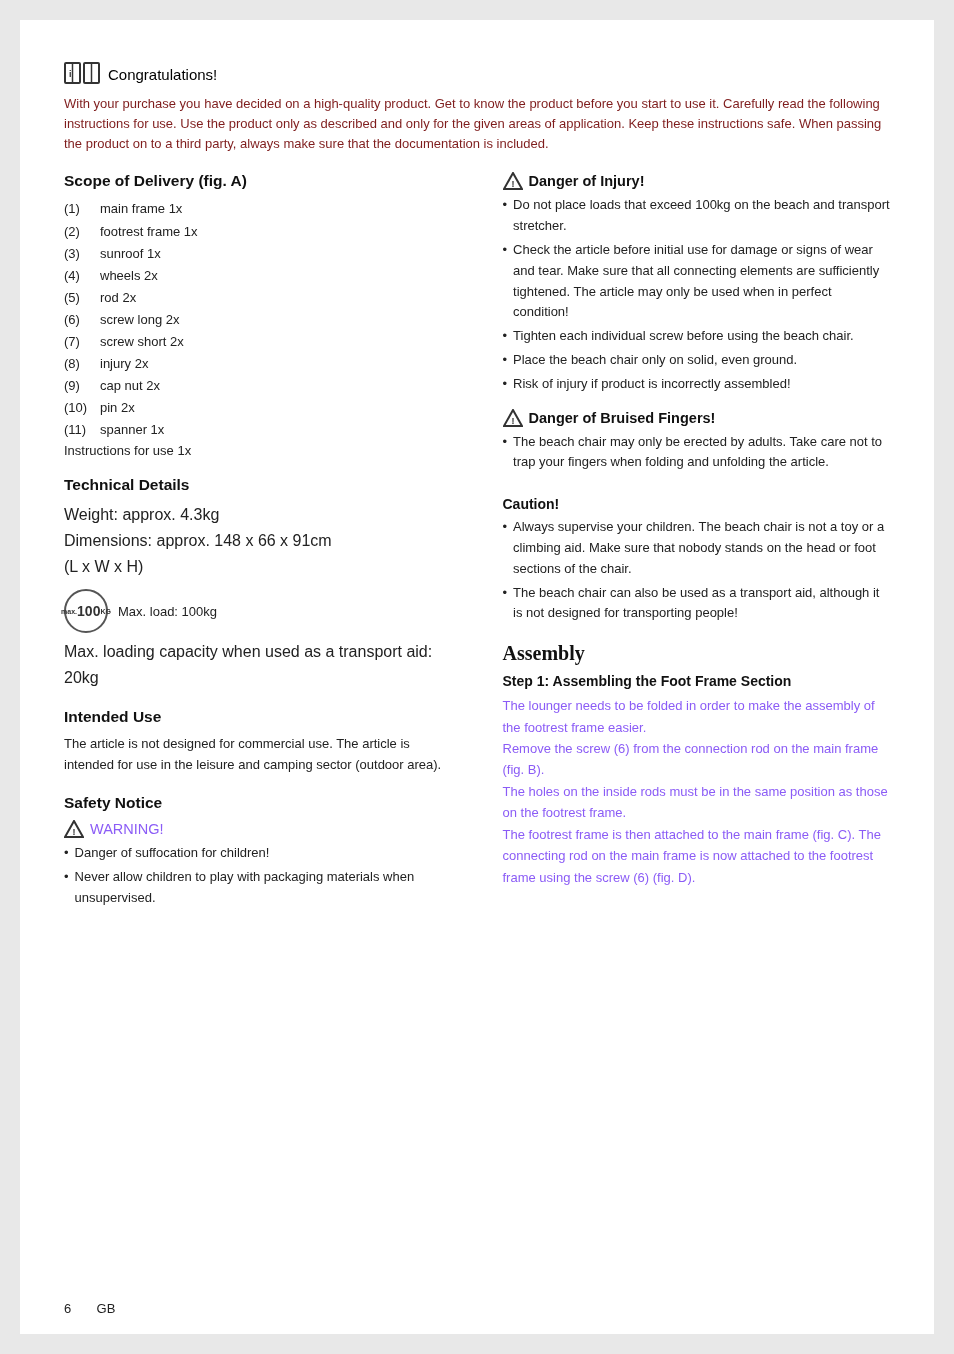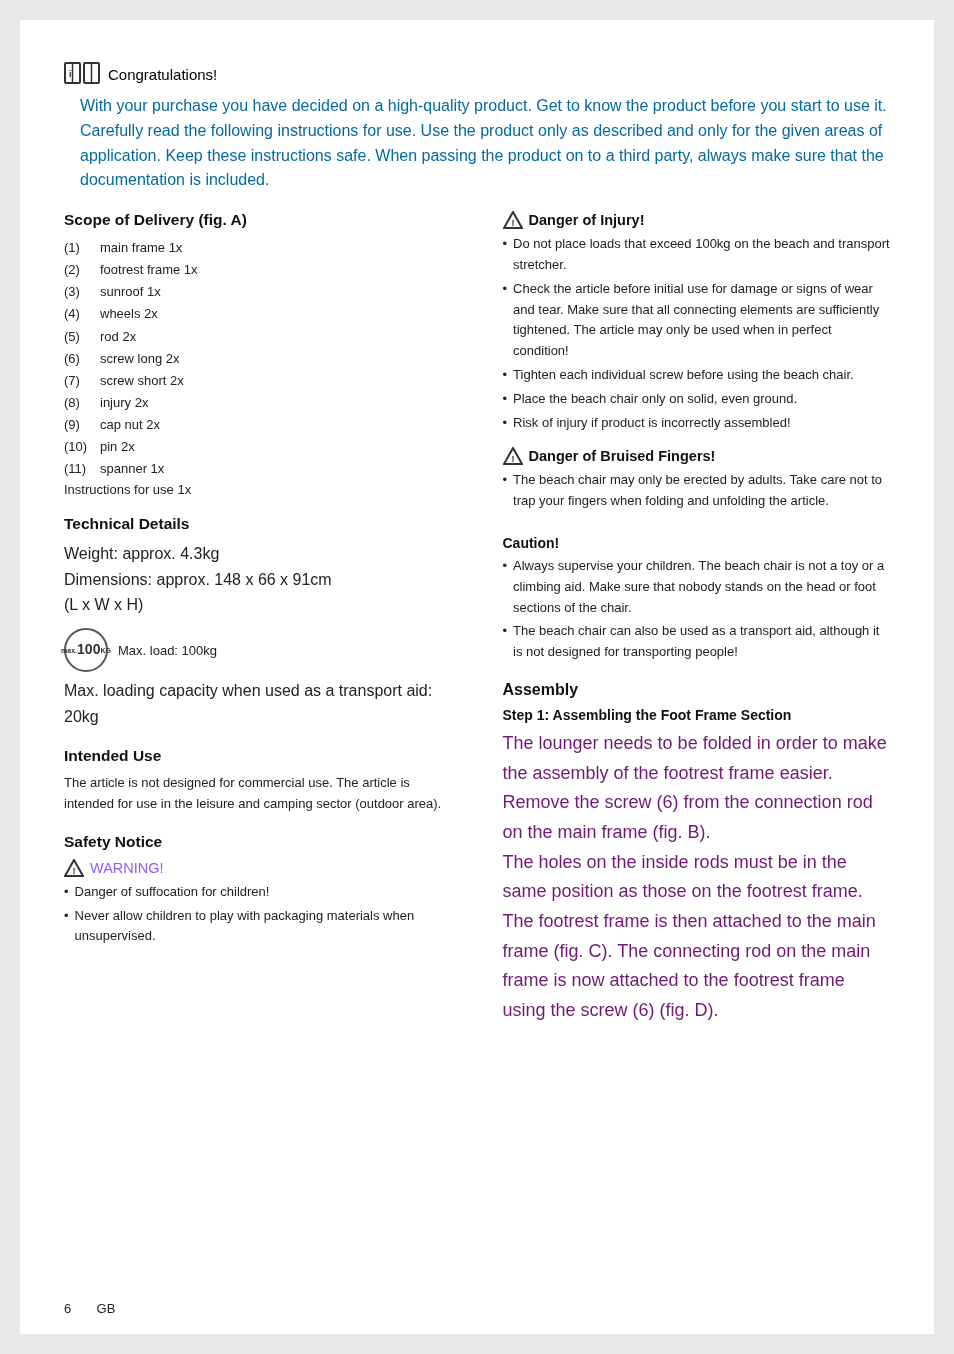--- a/index.html
+++ b/index.html
@@ -48,25 +48,24 @@
       width: 36px;
       height: 28px;
       margin-right: 8px;
       flex-shrink: 0;
     }
     .intro-title {
       font-size: 15px;
       font-weight: normal;
     }
     .intro-text {
-      font-size: 16px;
+      font-size: 13px;
       line-height: 1.55;
-      color: #0369a1;
+      color: #7f1d1d;
       margin-bottom: 18px;
-      margin-left: 16px;
     }
 
     
     .section-title {
       font-size: 15.5px;
       font-weight: bold;
       margin-bottom: 8px;
       color: #111;
     }
 
@@ -197,35 +196,36 @@
     
     .caution-title {
       font-size: 14px;
       font-weight: bold;
       color: #111;
       margin-bottom: 5px;
     }
 
     
     .assembly-title {
-      font-size: 16px;
+      font-size: 20px;
       font-weight: bold;
       color: #111;
       margin-bottom: 8px;
+      font-family: Liberation Serif, serif;
     }
     .step-title {
       font-size: 14px;
       font-weight: bold;
       color: #111;
       margin-bottom: 6px;
     }
     .assembly-text {
-      font-size: 18px;
+      font-size: 13px;
       line-height: 1.65;
-      color: #701a75;
+      color: #8b5cf6;
     }
 
     
     svg.tri {
       display: inline-block;
     }
   </style>
 </head>
 <body>
 

